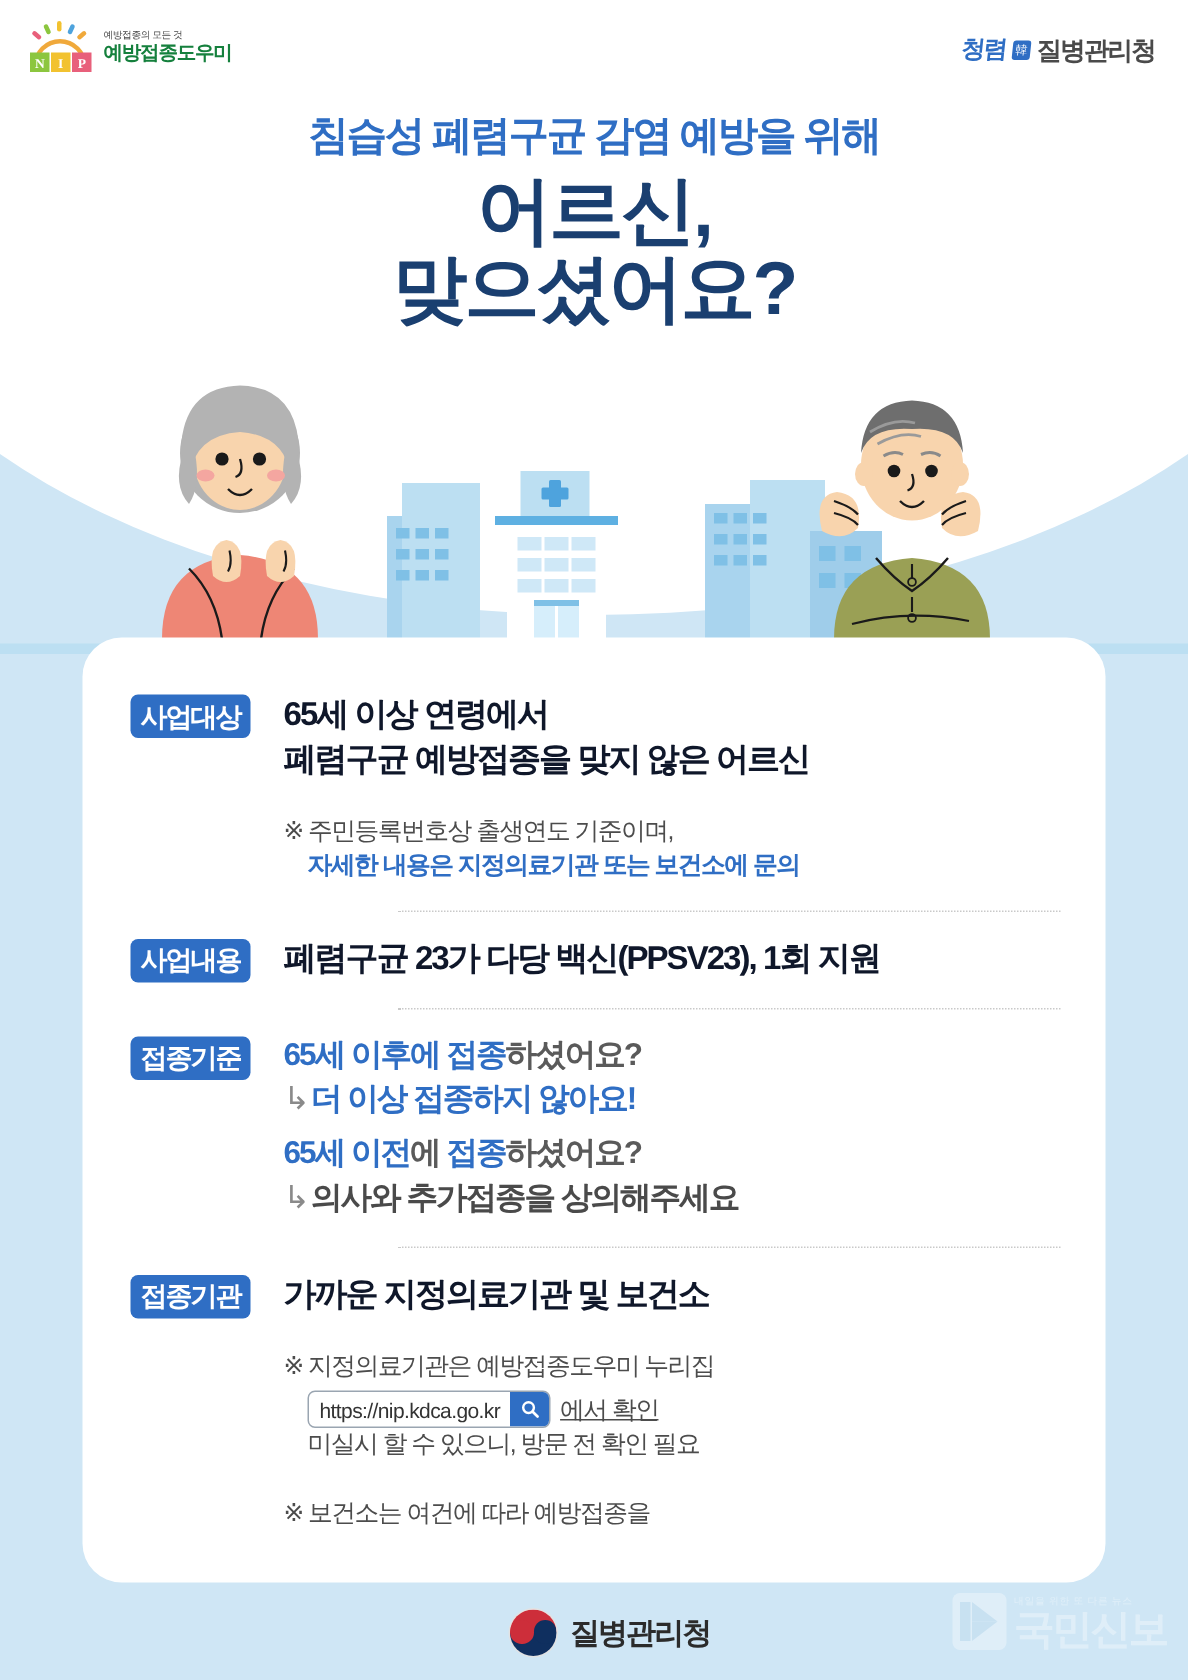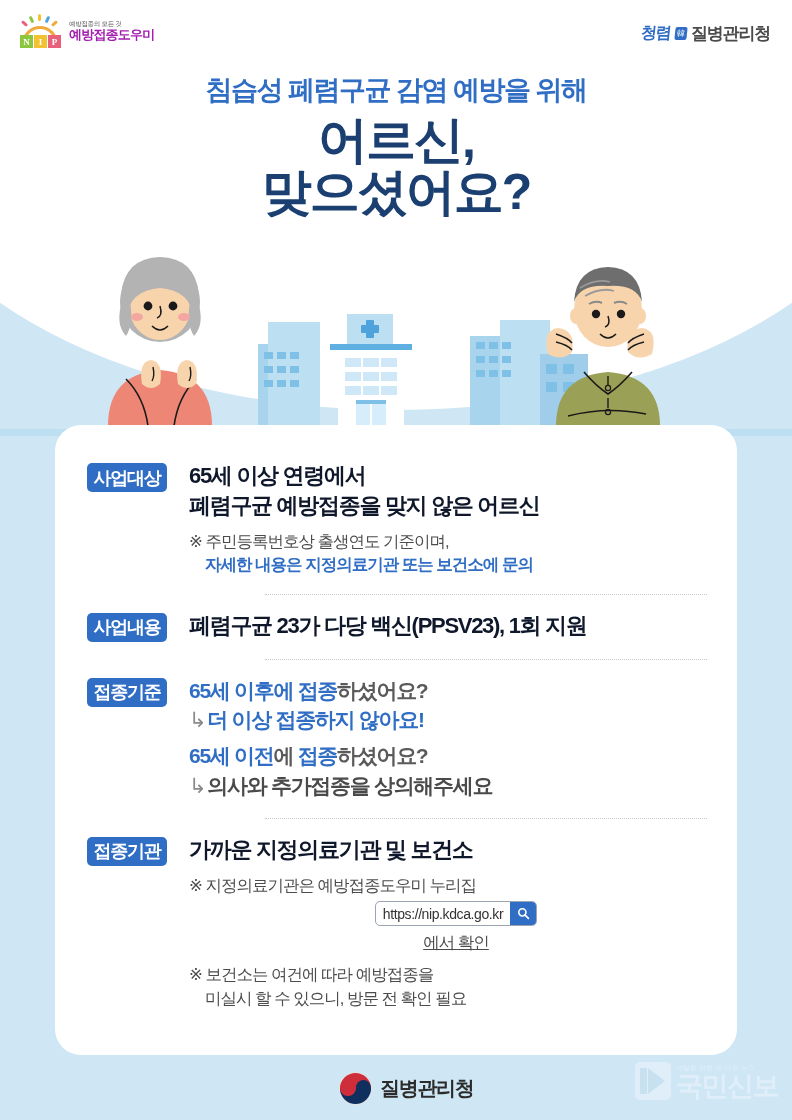--- a/index.html
+++ b/index.html
@@ -75,21 +75,21 @@
   .nip-text-wrap { line-height: 1.1; }
   .nip-tagline {
     font-size: 6.5px;
     color: #4a4a4a;
     letter-spacing: -0.3px;
     margin-bottom: 1px;
   }
   .nip-title {
     font-size: 13px;
     font-weight: bold;
-    color: #a21caf;
+    color: #15803d;
     letter-spacing: -0.8px;
   }
 
   .kdca-top {
     position: absolute;
     right: 22px; top: 22px;
     z-index: 20;
     display: flex;
     align-items: center;
     gap: 2px;
@@ -206,21 +206,21 @@
     font-weight: bold;
     color: #0f172a;
     letter-spacing: -1.3px;
     line-height: 1.36;
   }
   .note {
     font-size: 16.5px;
     color: #4c4c4c;
     letter-spacing: -1px;
     line-height: 1.42;
-    margin-top: 9px;
+    margin-top: 22px;
   }
   .note-blue {
     font-size: 16.5px;
     font-weight: bold;
     color: #2f6ec4;
     letter-spacing: -1px;
     line-height: 1.42;
     padding-left: 16px;
   }
   .sep {
@@ -244,21 +244,20 @@
     line-height: 1.42;
   }
   .crit-a.gray { color: #4a4a4a; }
   .arrow { color: #8a8a8a; font-weight: normal; margin-right: 2px; }
   .urlrow {
     display: flex;
     align-items: center;
     gap: 6px;
     margin-top: 4px;
     padding-left: 16px;
-    flex-direction: column;
   }
   .urlbox {
     display: flex;
     align-items: stretch;
     border: 1.5px solid #9aa5b1;
     border-radius: 5px;
     overflow: hidden;
     height: 23px;
     background: #ffffff;
   }
@@ -556,22 +555,22 @@
             <span class="u">https://nip.kdca.go.kr</span>
             <span class="go">
               <svg width="13" height="13" viewBox="0 0 16 16">
                 <circle cx="6.6" cy="6.6" r="4.4" fill="none" stroke="#ffffff" stroke-width="2"></circle>
                 <line x1="10" y1="10" x2="14" y2="14" stroke="#ffffff" stroke-width="2.2" stroke-linecap="round"></line>
               </svg>
             </span>
           </div>
           <span class="urlsuffix">에서 확인</span>
         </div>
+        <div class="note" style="padding-left:16px;margin-top:0;">미실시 할 수 있으니, 방문 전 확인 필요</div>
         <div class="note">※ 보건소는 여건에 따라 예방접종을</div>
-        <div class="note" style="padding-left:16px;margin-top:0;">미실시 할 수 있으니, 방문 전 확인 필요</div>
       </div>
     </div>
 
   </div>
 
   <div class="footer">
     <div class="foot-kdca">
       <div class="taegeuk">
         <div class="red"></div>
         <div class="blue"></div>

